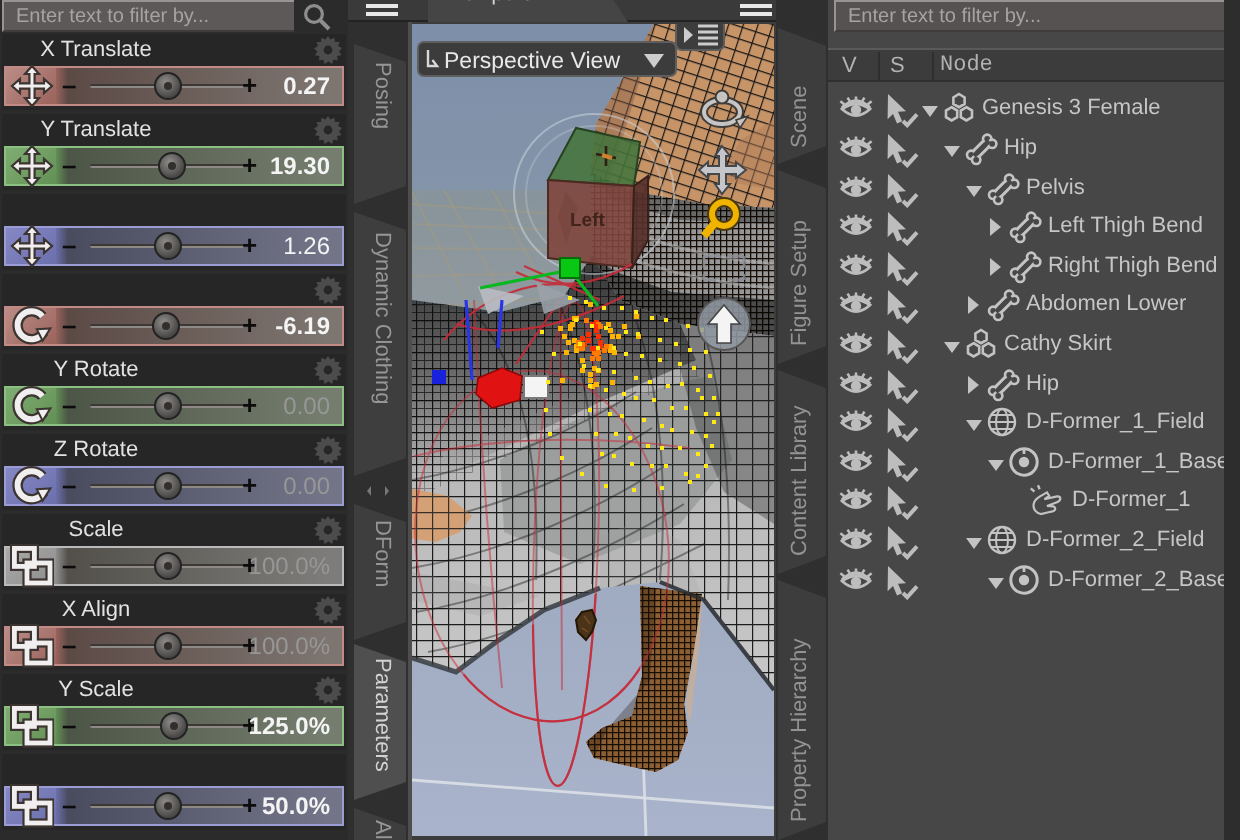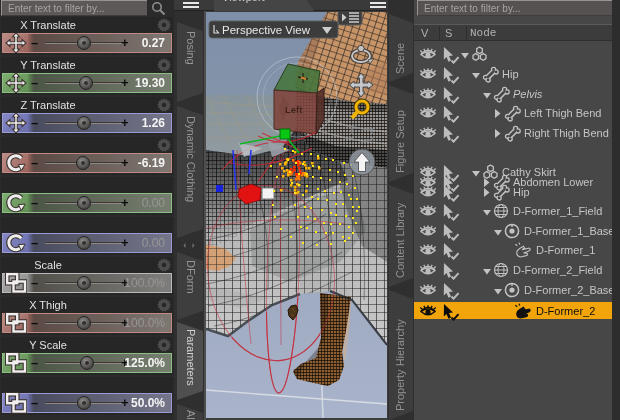--- a/index.html
+++ b/index.html
@@ -72,38 +72,31 @@
           </svg>
         </div>
    <span class="minus">–</span>
    <div class="track"></div>
    <div class="thumb" style="left:76px;"></div>
    <span class="plus">+</span>
    <span class="bval" style="color:#f4f4f4;font-weight:bold;">19.30</span>
  </div>
 </div>
 <div class="blk" style="top:97px;">
- <div class="bhead">
-        <span class="blabel">Z Translate</span>
-        <span class="bgear"><svg width="14" height="14" viewBox="0 0 14 14">
-            <path fill="#4c4c4c" d="M7 0 L8.2 1.8 L10.2 0.9 L10.5 3 L12.8 3 L12 5 L14 6 L12.5 7.7 L13.8 9.5 L11.6 10 L11.8 12.2 L9.7 11.8 L9 14 L7.2 12.6 L5.4 14 L4.6 11.9 L2.5 12.3 L2.7 10 L0.5 9.6 L1.7 7.8 L0 6.2 L2 5 L1.2 3 L3.5 3 L3.7 0.9 L5.8 1.8 Z"></path>
-            <circle cx="7" cy="7" r="2.2" fill="#262626"></circle>
-          </svg></span>
-      </div>
  <div class="brow" style="border:1px solid #9b9cd6;background:linear-gradient(90deg,#6b6fab 0px,#6b6fab 25px,#494b5e 31px,#737488 160px);">
    <div class="bicon" style="background:linear-gradient(135deg,#8588c4,#6b6fab);">
           <svg width="22" height="22" viewBox="0 0 22 22">
             <path d="M11 1 L14.5 5 L12.3 5 L12.3 9.7 L17 9.7 L17 7.5 L21 11 L17 14.5 L17 12.3 L12.3 12.3 L12.3 17 L14.5 17 L11 21 L7.5 17 L9.7 17 L9.7 12.3 L5 12.3 L5 14.5 L1 11 L5 7.5 L5 9.7 L9.7 9.7 L9.7 5 L7.5 5 Z" fill="#f0eeee" stroke="#3c3430" stroke-width="1.1"></path>
           </svg>
         </div>
    <span class="minus">–</span>
    <div class="track"></div>
    <div class="thumb" style="left:74px;"></div>
    <span class="plus">+</span>
-   <span class="bval" style="color:#f4f4f4;font-weight:bold;">1.26</span>
+   <span class="bval" style="color:#f4f4f4;font-weight:normal;">1.26</span>
  </div>
 </div>
 <div class="blk" style="top:137px;">
  <div class="bhead">
         <span class="bgear"><svg width="14" height="14" viewBox="0 0 14 14">
             <path fill="#4c4c4c" d="M7 0 L8.2 1.8 L10.2 0.9 L10.5 3 L12.8 3 L12 5 L14 6 L12.5 7.7 L13.8 9.5 L11.6 10 L11.8 12.2 L9.7 11.8 L9 14 L7.2 12.6 L5.4 14 L4.6 11.9 L2.5 12.3 L2.7 10 L0.5 9.6 L1.7 7.8 L0 6.2 L2 5 L1.2 3 L3.5 3 L3.7 0.9 L5.8 1.8 Z"></path>
             <circle cx="7" cy="7" r="2.2" fill="#262626"></circle>
           </svg></span>
       </div>
  <div class="brow" style="border:1px solid #c18a84;background:linear-gradient(90deg,#9a635c 0px,#9a635c 25px,#5c4a45 31px,#7d7570 160px);">
@@ -115,36 +108,50 @@
           </svg>
         </div>
    <span class="minus">–</span>
    <div class="track"></div>
    <div class="thumb" style="left:73px;"></div>
    <span class="plus">+</span>
    <span class="bval" style="color:#f4f4f4;font-weight:bold;">-6.19</span>
  </div>
 </div>
 <div class="blk" style="top:177px;">
+ <div class="bhead">
+        <span class="blabel">Y Rotate</span>
+        <span class="bgear"><svg width="14" height="14" viewBox="0 0 14 14">
+            <path fill="#4c4c4c" d="M7 0 L8.2 1.8 L10.2 0.9 L10.5 3 L12.8 3 L12 5 L14 6 L12.5 7.7 L13.8 9.5 L11.6 10 L11.8 12.2 L9.7 11.8 L9 14 L7.2 12.6 L5.4 14 L4.6 11.9 L2.5 12.3 L2.7 10 L0.5 9.6 L1.7 7.8 L0 6.2 L2 5 L1.2 3 L3.5 3 L3.7 0.9 L5.8 1.8 Z"></path>
+            <circle cx="7" cy="7" r="2.2" fill="#262626"></circle>
+          </svg></span>
+      </div>
  <div class="brow" style="border:1px solid #8cc083;background:linear-gradient(90deg,#628f55 0px,#628f55 25px,#4c5646 31px,#757d6e 160px);">
    <div class="bicon" style="background:linear-gradient(135deg,#7fae72,#628f55);">
           <svg width="22" height="22" viewBox="0 0 22 22">
             <path d="M16.8 14.2 A7 7 0 1 1 16.2 6.2" fill="none" stroke="#3c3430" stroke-width="5.2"></path>
             <path d="M16.8 14.2 A7 7 0 1 1 16.2 6.2" fill="none" stroke="#f0eeee" stroke-width="3"></path>
             <path d="M13.4 12.6 L20.2 12.2 L16.3 18.4 Z" fill="#f0eeee" stroke="#3c3430" stroke-width="1"></path>
           </svg>
         </div>
    <span class="minus">–</span>
    <div class="track"></div>
    <div class="thumb" style="left:74px;"></div>
    <span class="plus">+</span>
    <span class="bval" style="color:#979797;">0.00</span>
  </div>
 </div>
 <div class="blk" style="top:217px;">
+ <div class="bhead">
+        <span class="blabel">Z Rotate</span>
+        <span class="bgear"><svg width="14" height="14" viewBox="0 0 14 14">
+            <path fill="#4c4c4c" d="M7 0 L8.2 1.8 L10.2 0.9 L10.5 3 L12.8 3 L12 5 L14 6 L12.5 7.7 L13.8 9.5 L11.6 10 L11.8 12.2 L9.7 11.8 L9 14 L7.2 12.6 L5.4 14 L4.6 11.9 L2.5 12.3 L2.7 10 L0.5 9.6 L1.7 7.8 L0 6.2 L2 5 L1.2 3 L3.5 3 L3.7 0.9 L5.8 1.8 Z"></path>
+            <circle cx="7" cy="7" r="2.2" fill="#262626"></circle>
+          </svg></span>
+      </div>
  <div class="brow" style="border:1px solid #9b9cd6;background:linear-gradient(90deg,#6b6fab 0px,#6b6fab 25px,#494b5e 31px,#737488 160px);">
    <div class="bicon" style="background:linear-gradient(135deg,#8588c4,#6b6fab);">
           <svg width="22" height="22" viewBox="0 0 22 22">
             <path d="M16.8 14.2 A7 7 0 1 1 16.2 6.2" fill="none" stroke="#3c3430" stroke-width="5.2"></path>
             <path d="M16.8 14.2 A7 7 0 1 1 16.2 6.2" fill="none" stroke="#f0eeee" stroke-width="3"></path>
             <path d="M13.4 12.6 L20.2 12.2 L16.3 18.4 Z" fill="#f0eeee" stroke="#3c3430" stroke-width="1"></path>
           </svg>
         </div>
    <span class="minus">–</span>
    <div class="track"></div>
@@ -172,21 +179,21 @@
         </div>
    <span class="minus">–</span>
    <div class="track"></div>
    <div class="thumb" style="left:74px;"></div>
    <span class="plus">+</span>
    <span class="bval" style="color:#979797;">100.0%</span>
  </div>
 </div>
 <div class="blk" style="top:297px;">
  <div class="bhead">
-        <span class="blabel">X Thigh</span>
+        <span class="blabel">X Align</span>
         <span class="bgear"><svg width="14" height="14" viewBox="0 0 14 14">
             <path fill="#4c4c4c" d="M7 0 L8.2 1.8 L10.2 0.9 L10.5 3 L12.8 3 L12 5 L14 6 L12.5 7.7 L13.8 9.5 L11.6 10 L11.8 12.2 L9.7 11.8 L9 14 L7.2 12.6 L5.4 14 L4.6 11.9 L2.5 12.3 L2.7 10 L0.5 9.6 L1.7 7.8 L0 6.2 L2 5 L1.2 3 L3.5 3 L3.7 0.9 L5.8 1.8 Z"></path>
             <circle cx="7" cy="7" r="2.2" fill="#262626"></circle>
           </svg></span>
       </div>
  <div class="brow" style="border:1px solid #c18a84;background:linear-gradient(90deg,#9a635c 0px,#9a635c 25px,#5c4a45 31px,#7d7570 160px);">
    <div class="bicon" style="background:linear-gradient(135deg,#bb8d86,#9a635c);">
           <svg width="22" height="22" viewBox="0 0 22 22">
             <rect x="2.2" y="2.2" width="10" height="9" fill="none" stroke="#3c3430" stroke-width="4.6"></rect>
             <rect x="8.5" y="9.5" width="11.5" height="10" fill="none" stroke="#3c3430" stroke-width="4.6"></rect>
@@ -609,20 +616,21 @@
       <span style="position:absolute;left:27px;top:2px;"><svg width="20" height="17" viewBox="0 0 20 17">
           <path d="M3 0 L12 8.6 L8 8.9 L10.1 13.6 L7.5 14.7 L5.5 10 L2.8 12.6 Z" fill="#bdbdbd"></path>
           <path d="M10.5 13.5 L12.6 15.6 L17.5 10.2" fill="none" stroke="#bdbdbd" stroke-width="2"></path>
         </svg></span>
       <svg style="position:absolute;left:47px;top:7px;" width="8" height="7" viewBox="0 0 8 7">
         <path d="M0 1 L8 1 L4 6.5 Z" fill="#c3c3c3"></path>
       </svg>
       <span style="position:absolute;left:57px;top:1px;"><svg width="17" height="16" viewBox="0 0 17 16">
           <path d="M8.5 1 L11.3 2.7 L11.3 6 L8.5 7.6 L5.7 6 L5.7 2.7 Z M4.8 7.6 L7.6 9.3 L7.6 12.6 L4.8 14.2 L2 12.6 L2 9.3 Z M12.2 7.6 L15 9.3 L15 12.6 L12.2 14.2 L9.4 12.6 L9.4 9.3 Z" fill="none" stroke="#c3c3c3" stroke-width="1.3"></path>
         </svg></span>
+      <span style="position:absolute;left:77px;top:3px;color:#c6c6c6;">Genesis 3 Female</span>
     </div>
 <div class="trow" style="top:65px;">
       <span style="position:absolute;left:5px;top:3px;"><svg width="19" height="13" viewBox="0 0 19 13">
           <path d="M2 6 Q9 -1 16 6" fill="none" stroke="#bdbdbd" stroke-width="1.6"></path>
           <path d="M3.2 4.2 L1.2 2.6 M6 2.8 L4.8 0.8 M9 2.2 L9 0.2 M12 2.8 L13.2 0.8 M14.8 4.2 L16.8 2.6" stroke="#bdbdbd" stroke-width="1.3"></path>
           <path d="M2 6.5 Q9 1.5 16 6.5 Q9 13 2 6.5 Z" fill="none" stroke="#bdbdbd" stroke-width="1.4"></path>
           <circle cx="9" cy="7" r="2.6" fill="#bdbdbd"></circle>
         </svg></span>
       <span style="position:absolute;left:27px;top:2px;"><svg width="20" height="17" viewBox="0 0 20 17">
           <path d="M3 0 L12 8.6 L8 8.9 L10.1 13.6 L7.5 14.7 L5.5 10 L2.8 12.6 Z" fill="#bdbdbd"></path>
@@ -658,21 +666,21 @@
       </svg>
       <span style="position:absolute;left:79px;top:1px;"><svg width="18" height="17" viewBox="0 0 18 17">
           <path d="M11.8 5.2 L5.8 11.2" stroke="#c3c3c3" stroke-width="5.6" stroke-linecap="round"></path>
           <path d="M11.6 5.4 L5.6 11.4" stroke="#474747" stroke-width="2.4" stroke-linecap="round"></path>
           <circle cx="11.6" cy="3.4" r="2.1" fill="#474747" stroke="#c3c3c3" stroke-width="1.3"></circle>
           <circle cx="14.1" cy="5.9" r="2.1" fill="#474747" stroke="#c3c3c3" stroke-width="1.3"></circle>
           <circle cx="3.6" cy="11.4" r="2.1" fill="#474747" stroke="#c3c3c3" stroke-width="1.3"></circle>
           <circle cx="6.1" cy="13.9" r="2.1" fill="#474747" stroke="#c3c3c3" stroke-width="1.3"></circle>
           <path d="M11.8 5.2 L5.8 11.2" stroke="#474747" stroke-width="2.4" stroke-linecap="round"></path>
         </svg></span>
-      <span style="position:absolute;left:99px;top:3px;color:#c6c6c6;font-style:italic;">Pelvis</span>
+      <span style="position:absolute;left:99px;top:3px;color:#c6c6c6;">Pelvis</span>
     </div>
 <div class="trow" style="top:104px;">
       <span style="position:absolute;left:5px;top:3px;"><svg width="19" height="13" viewBox="0 0 19 13">
           <path d="M2 6 Q9 -1 16 6" fill="none" stroke="#bdbdbd" stroke-width="1.6"></path>
           <path d="M3.2 4.2 L1.2 2.6 M6 2.8 L4.8 0.8 M9 2.2 L9 0.2 M12 2.8 L13.2 0.8 M14.8 4.2 L16.8 2.6" stroke="#bdbdbd" stroke-width="1.3"></path>
           <path d="M2 6.5 Q9 1.5 16 6.5 Q9 13 2 6.5 Z" fill="none" stroke="#bdbdbd" stroke-width="1.4"></path>
           <circle cx="9" cy="7" r="2.6" fill="#bdbdbd"></circle>
         </svg></span>
       <span style="position:absolute;left:27px;top:2px;"><svg width="20" height="17" viewBox="0 0 20 17">
           <path d="M3 0 L12 8.6 L8 8.9 L10.1 13.6 L7.5 14.7 L5.5 10 L2.8 12.6 Z" fill="#bdbdbd"></path>
@@ -710,21 +718,21 @@
           <path d="M11.8 5.2 L5.8 11.2" stroke="#c3c3c3" stroke-width="5.6" stroke-linecap="round"></path>
           <path d="M11.6 5.4 L5.6 11.4" stroke="#474747" stroke-width="2.4" stroke-linecap="round"></path>
           <circle cx="11.6" cy="3.4" r="2.1" fill="#474747" stroke="#c3c3c3" stroke-width="1.3"></circle>
           <circle cx="14.1" cy="5.9" r="2.1" fill="#474747" stroke="#c3c3c3" stroke-width="1.3"></circle>
           <circle cx="3.6" cy="11.4" r="2.1" fill="#474747" stroke="#c3c3c3" stroke-width="1.3"></circle>
           <circle cx="6.1" cy="13.9" r="2.1" fill="#474747" stroke="#c3c3c3" stroke-width="1.3"></circle>
           <path d="M11.8 5.2 L5.8 11.2" stroke="#474747" stroke-width="2.4" stroke-linecap="round"></path>
         </svg></span>
       <span style="position:absolute;left:110px;top:3px;color:#c6c6c6;">Right Thigh Bend</span>
     </div>
-<div class="trow" style="top:143px;margin-top:30px;">
+<div class="trow" style="top:143px;">
       <span style="position:absolute;left:5px;top:3px;"><svg width="19" height="13" viewBox="0 0 19 13">
           <path d="M2 6 Q9 -1 16 6" fill="none" stroke="#bdbdbd" stroke-width="1.6"></path>
           <path d="M3.2 4.2 L1.2 2.6 M6 2.8 L4.8 0.8 M9 2.2 L9 0.2 M12 2.8 L13.2 0.8 M14.8 4.2 L16.8 2.6" stroke="#bdbdbd" stroke-width="1.3"></path>
           <path d="M2 6.5 Q9 1.5 16 6.5 Q9 13 2 6.5 Z" fill="none" stroke="#bdbdbd" stroke-width="1.4"></path>
           <circle cx="9" cy="7" r="2.6" fill="#bdbdbd"></circle>
         </svg></span>
       <span style="position:absolute;left:27px;top:2px;"><svg width="20" height="17" viewBox="0 0 20 17">
           <path d="M3 0 L12 8.6 L8 8.9 L10.1 13.6 L7.5 14.7 L5.5 10 L2.8 12.6 Z" fill="#bdbdbd"></path>
           <path d="M10.5 13.5 L12.6 15.6 L17.5 10.2" fill="none" stroke="#bdbdbd" stroke-width="2"></path>
         </svg></span>
@@ -880,31 +888,14 @@
       <svg style="position:absolute;left:80px;top:7px;" width="8" height="7" viewBox="0 0 8 7">
         <path d="M0 1 L8 1 L4 6.5 Z" fill="#c3c3c3"></path>
       </svg>
       <span style="position:absolute;left:90px;top:1px;"><svg width="16" height="16" viewBox="0 0 16 16">
           <circle cx="8" cy="8" r="6.6" fill="none" stroke="#c3c3c3" stroke-width="1.5"></circle>
           <circle cx="8" cy="8" r="2.6" fill="#c3c3c3"></circle>
           <path d="M8 1.4 L8 4" stroke="#c3c3c3" stroke-width="1.4"></path>
         </svg></span>
       <span style="position:absolute;left:110px;top:3px;color:#c6c6c6;">D-Former_2_Base</span>
     </div>
-<div class="trow" style="top:302px;background:#f2a50a;height:17px;">
-      <span style="position:absolute;left:5px;top:3px;"><svg width="19" height="13" viewBox="0 0 19 13">
-          <path d="M2 6 Q9 -1 16 6" fill="none" stroke="#0d0d0d" stroke-width="1.6"></path>
-          <path d="M3.2 4.2 L1.2 2.6 M6 2.8 L4.8 0.8 M9 2.2 L9 0.2 M12 2.8 L13.2 0.8 M14.8 4.2 L16.8 2.6" stroke="#0d0d0d" stroke-width="1.3"></path>
-          <path d="M2 6.5 Q9 1.5 16 6.5 Q9 13 2 6.5 Z" fill="none" stroke="#0d0d0d" stroke-width="1.4"></path>
-          <circle cx="9" cy="7" r="2.6" fill="#0d0d0d"></circle>
-        </svg></span>
-      <span style="position:absolute;left:27px;top:2px;"><svg width="20" height="17" viewBox="0 0 20 17">
-          <path d="M3 0 L12 8.6 L8 8.9 L10.1 13.6 L7.5 14.7 L5.5 10 L2.8 12.6 Z" fill="#0d0d0d"></path>
-          <path d="M10.5 13.5 L12.6 15.6 L17.5 10.2" fill="none" stroke="#0d0d0d" stroke-width="2"></path>
-        </svg></span>
-      <span style="position:absolute;left:100px;top:1px;"><svg width="18" height="16" viewBox="0 0 18 16">
-          <path d="M6.5 15 C4 14.5 2.5 12.5 2.8 10.2 C3 8.5 4.2 7.3 6 6.2 L9.5 4.2 L10.6 6 L8.2 7.6 L14.5 6.2 C15.6 6 16.3 6.6 16.1 7.6 C15.9 8.6 15 9 13.8 9.4 L9.5 11 L12.5 11.2 C13.4 11.3 13.8 12 13.5 12.8 C13.2 13.6 12.3 13.8 11.2 13.9 Z" fill="#111111" stroke="#111111" stroke-width="1.1"></path>
-          <path d="M3.2 3.8 L1.4 2.2 M5.8 2.6 L5 0.6" stroke="#111111" stroke-width="1.2"></path>
-        </svg></span>
-      <span style="position:absolute;left:122px;top:3px;color:#0d0d0d;">D-Former_2</span>
-    </div>
  <div style="position:absolute;left:198px;top:0;width:8px;height:420px;background:#2d2d2d;"></div>
 </div>
 
 </body></html>

